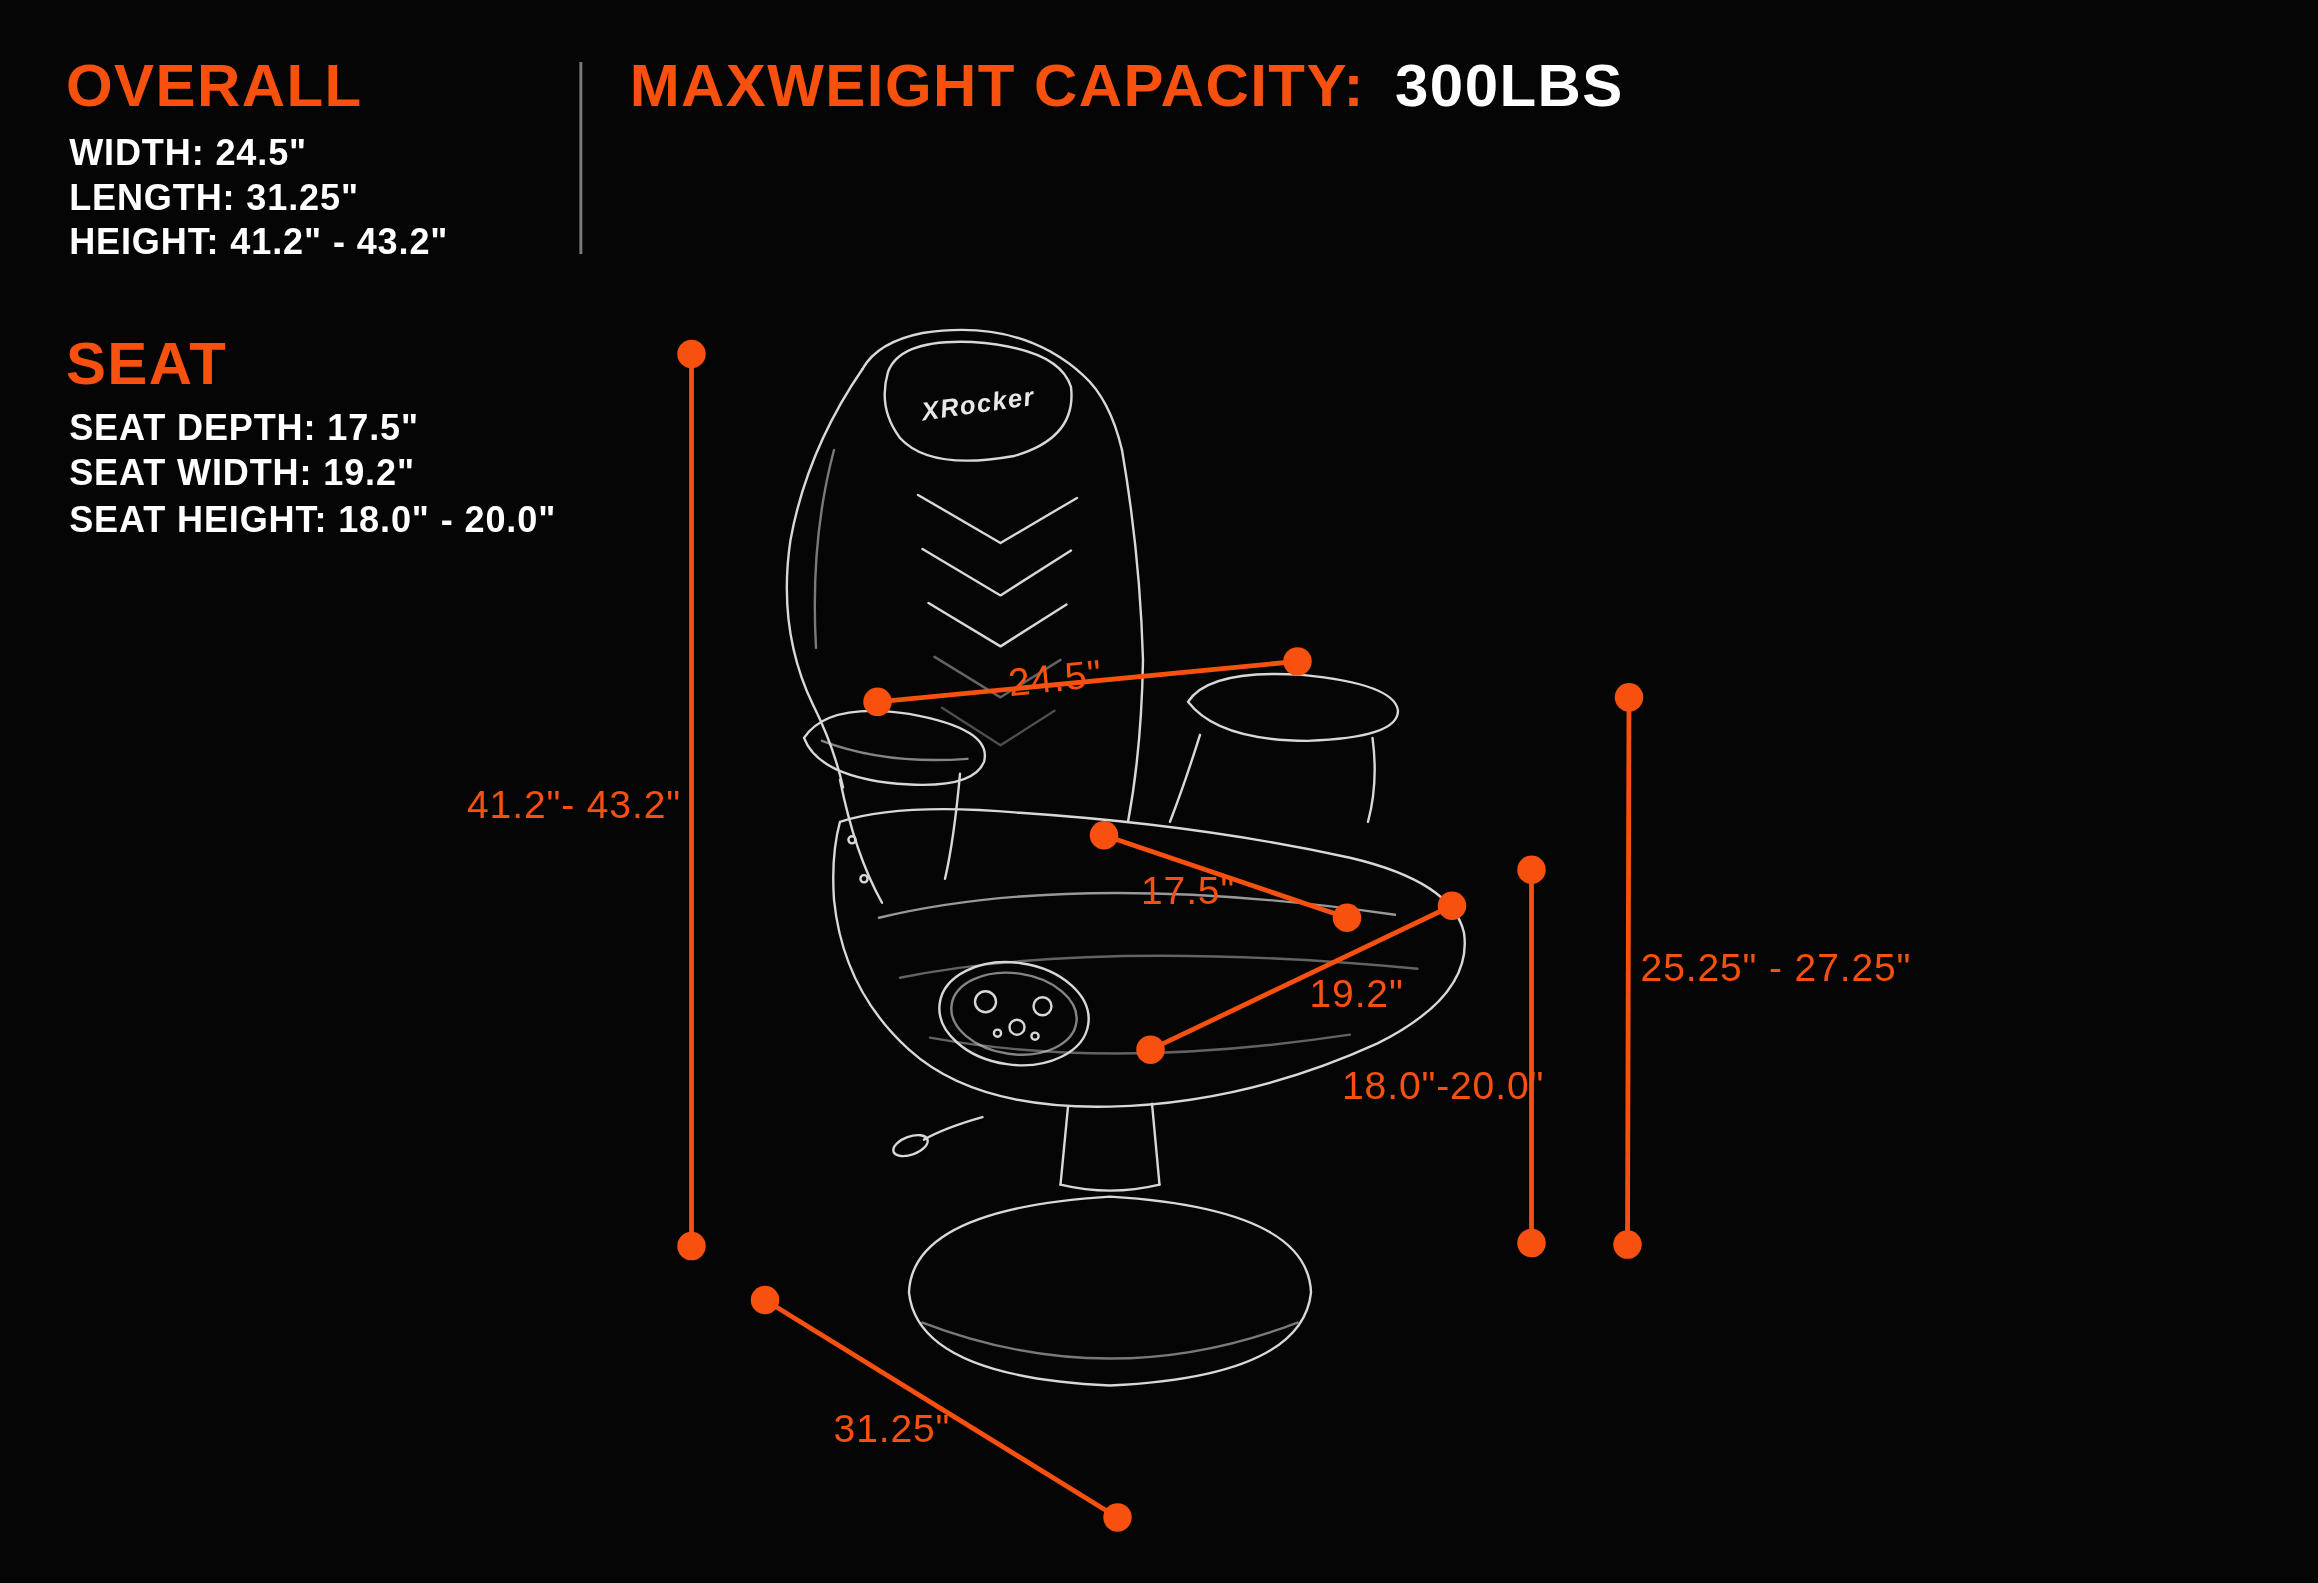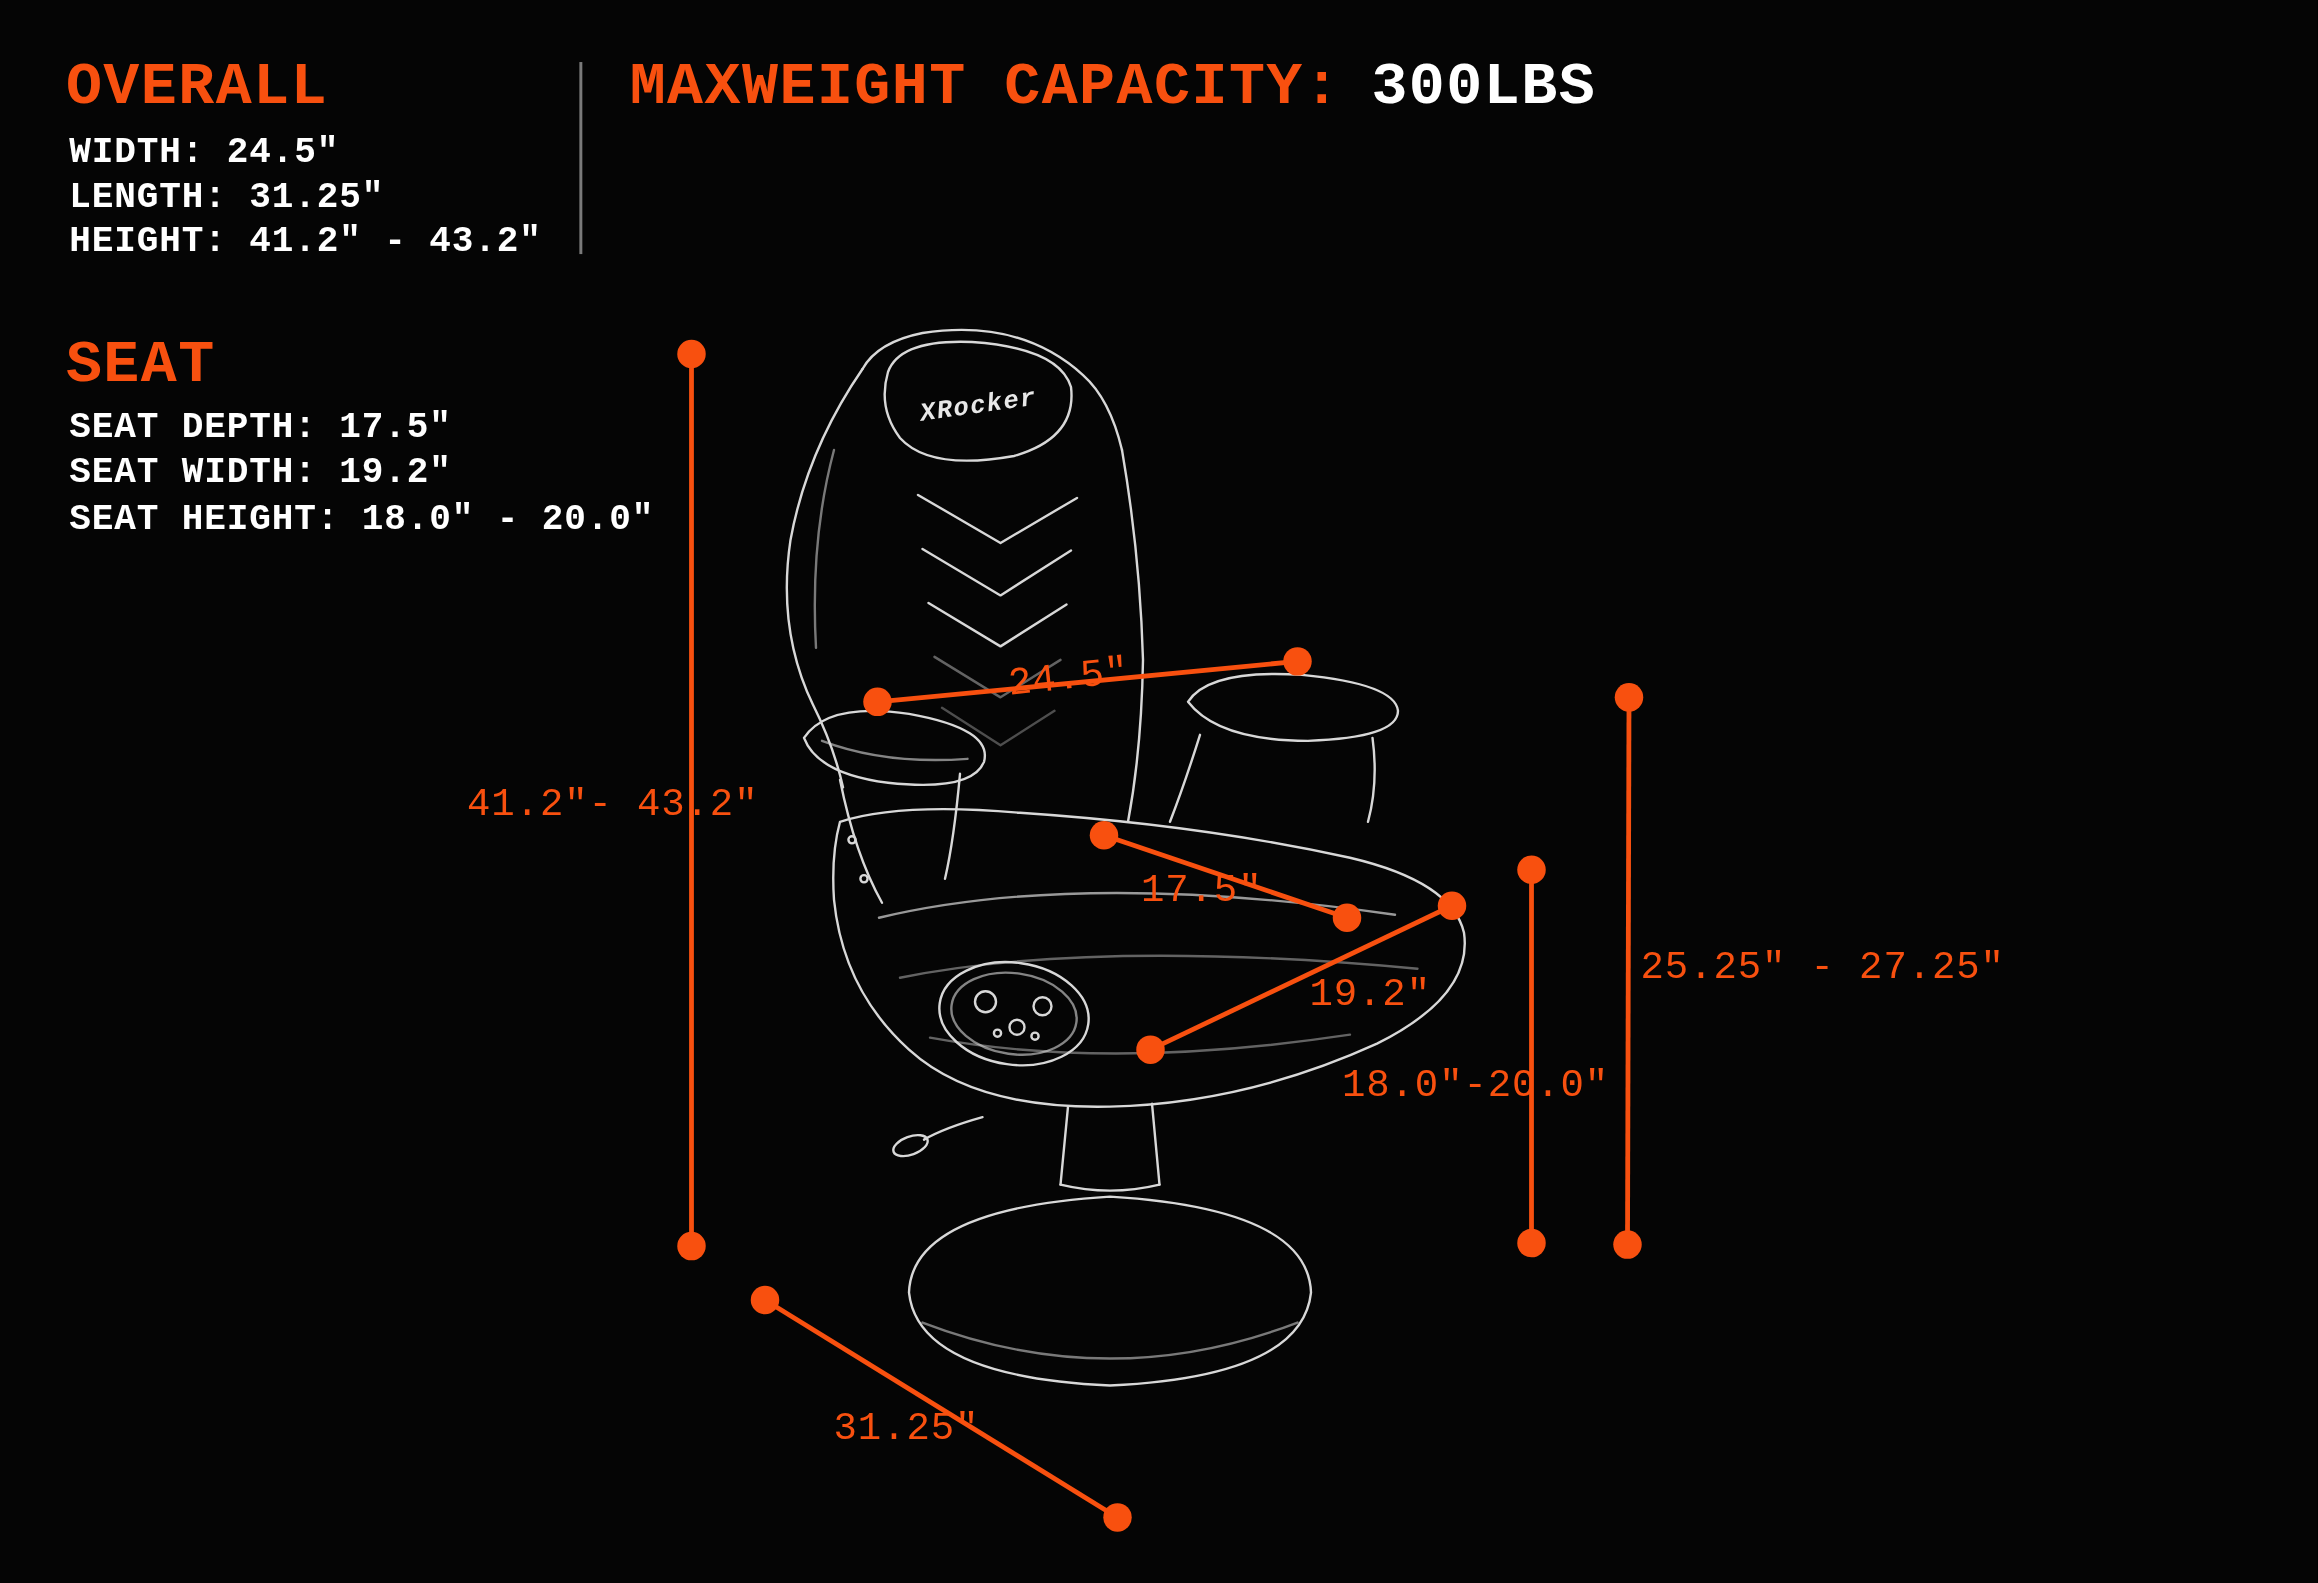--- a/index.html
+++ b/index.html
@@ -2,21 +2,21 @@
 <html style="font-size:8.1px"><head>
 <meta charset="utf-8">
 <style>
   * { margin:0; padding:0; box-sizing:border-box; }
   html,body { background:#000; }
   .viewport {
     position:relative;
     width:2319px; height:1584px;
     overflow:hidden;
     background:#000;
-    font-family:Liberation Mono, monospace;
+    font-family:Liberation Sans, sans-serif;
   }
   .stage {
     position:absolute; top:0; left:0;
     width:784px; height:536px;
     background:#050505;
     transform:scale(2.956, 2.9545);
     transform-origin:0 0;
   }
   .abs { position:absolute; }
 

